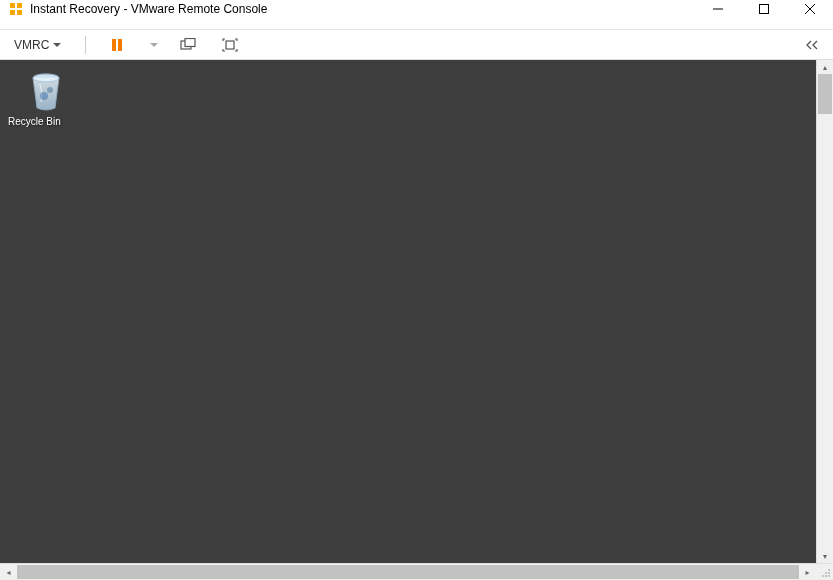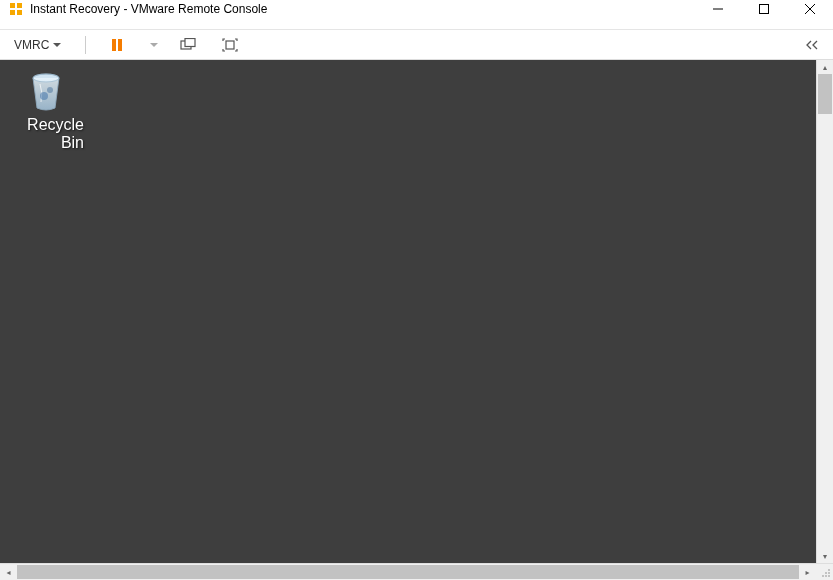--- a/index.html
+++ b/index.html
@@ -153,24 +153,24 @@
     .resize-grip {
       width: 10px;
       height: 10px;
     }
     
     .desktop-icon {
       position: absolute;
       top: 10px;
       left: 8px;
       width: 76px;
-      text-align: right;
+      text-align: left;
       cursor: pointer;
       color: #fff;
-      font-size: 16px;
+      font-size: 10px;
     }
     .desktop-icon-img {
       width: 42px;
       height: 42px;
       margin: 0 auto 4px;
     }
     .desktop-icon-label {
       text-shadow: 1px 1px 2px rgba(0,0,0,0.6);
     }
   </style>

